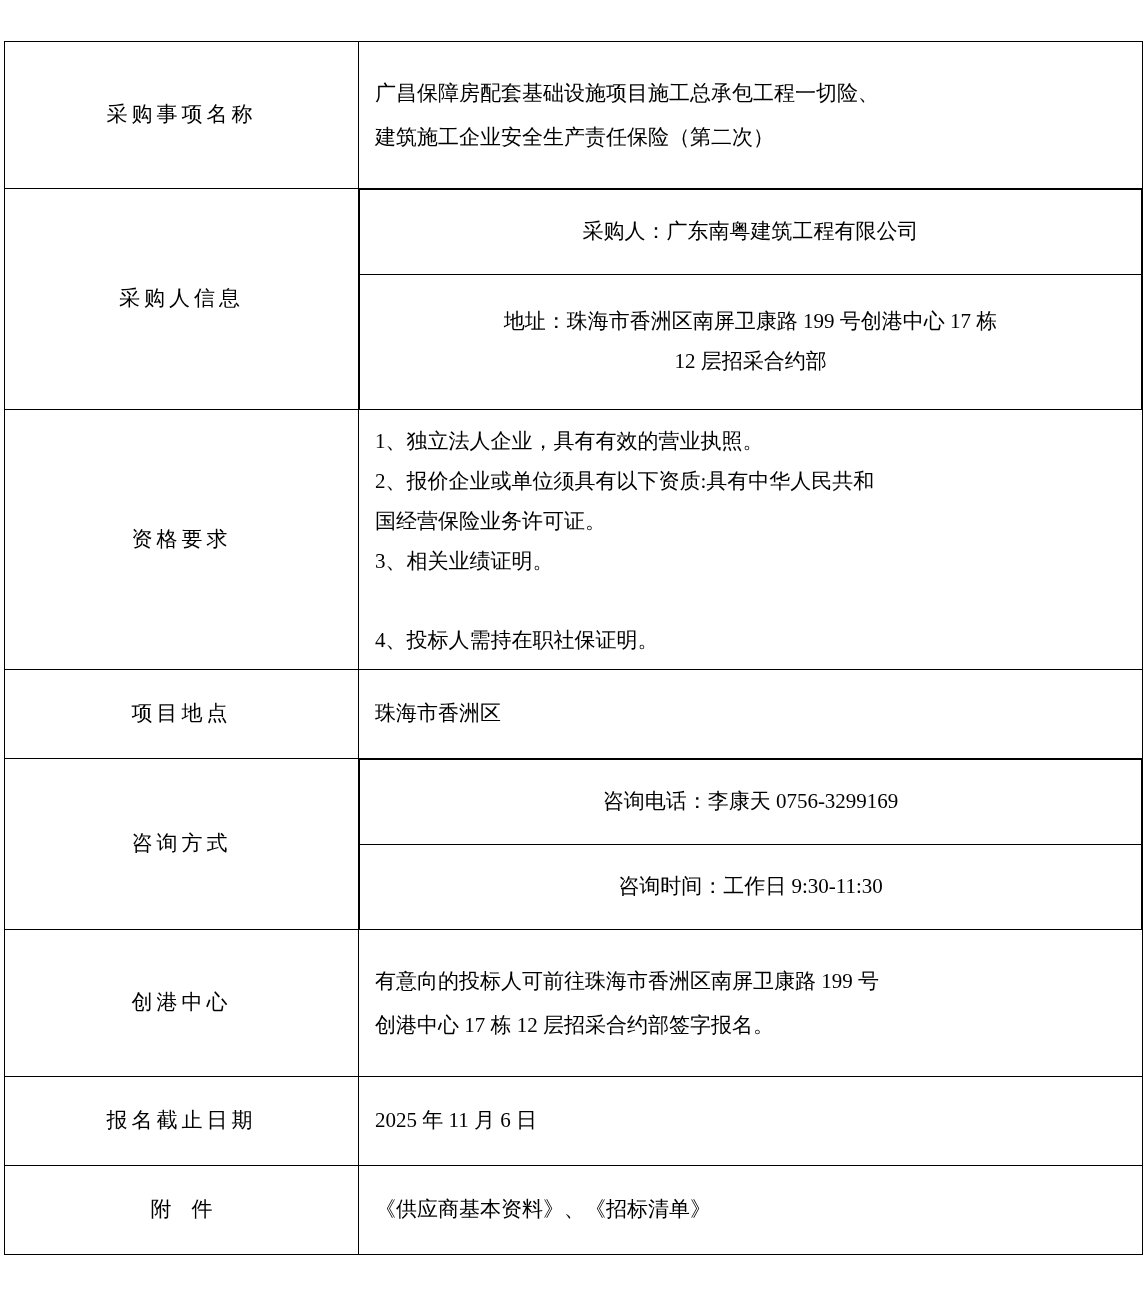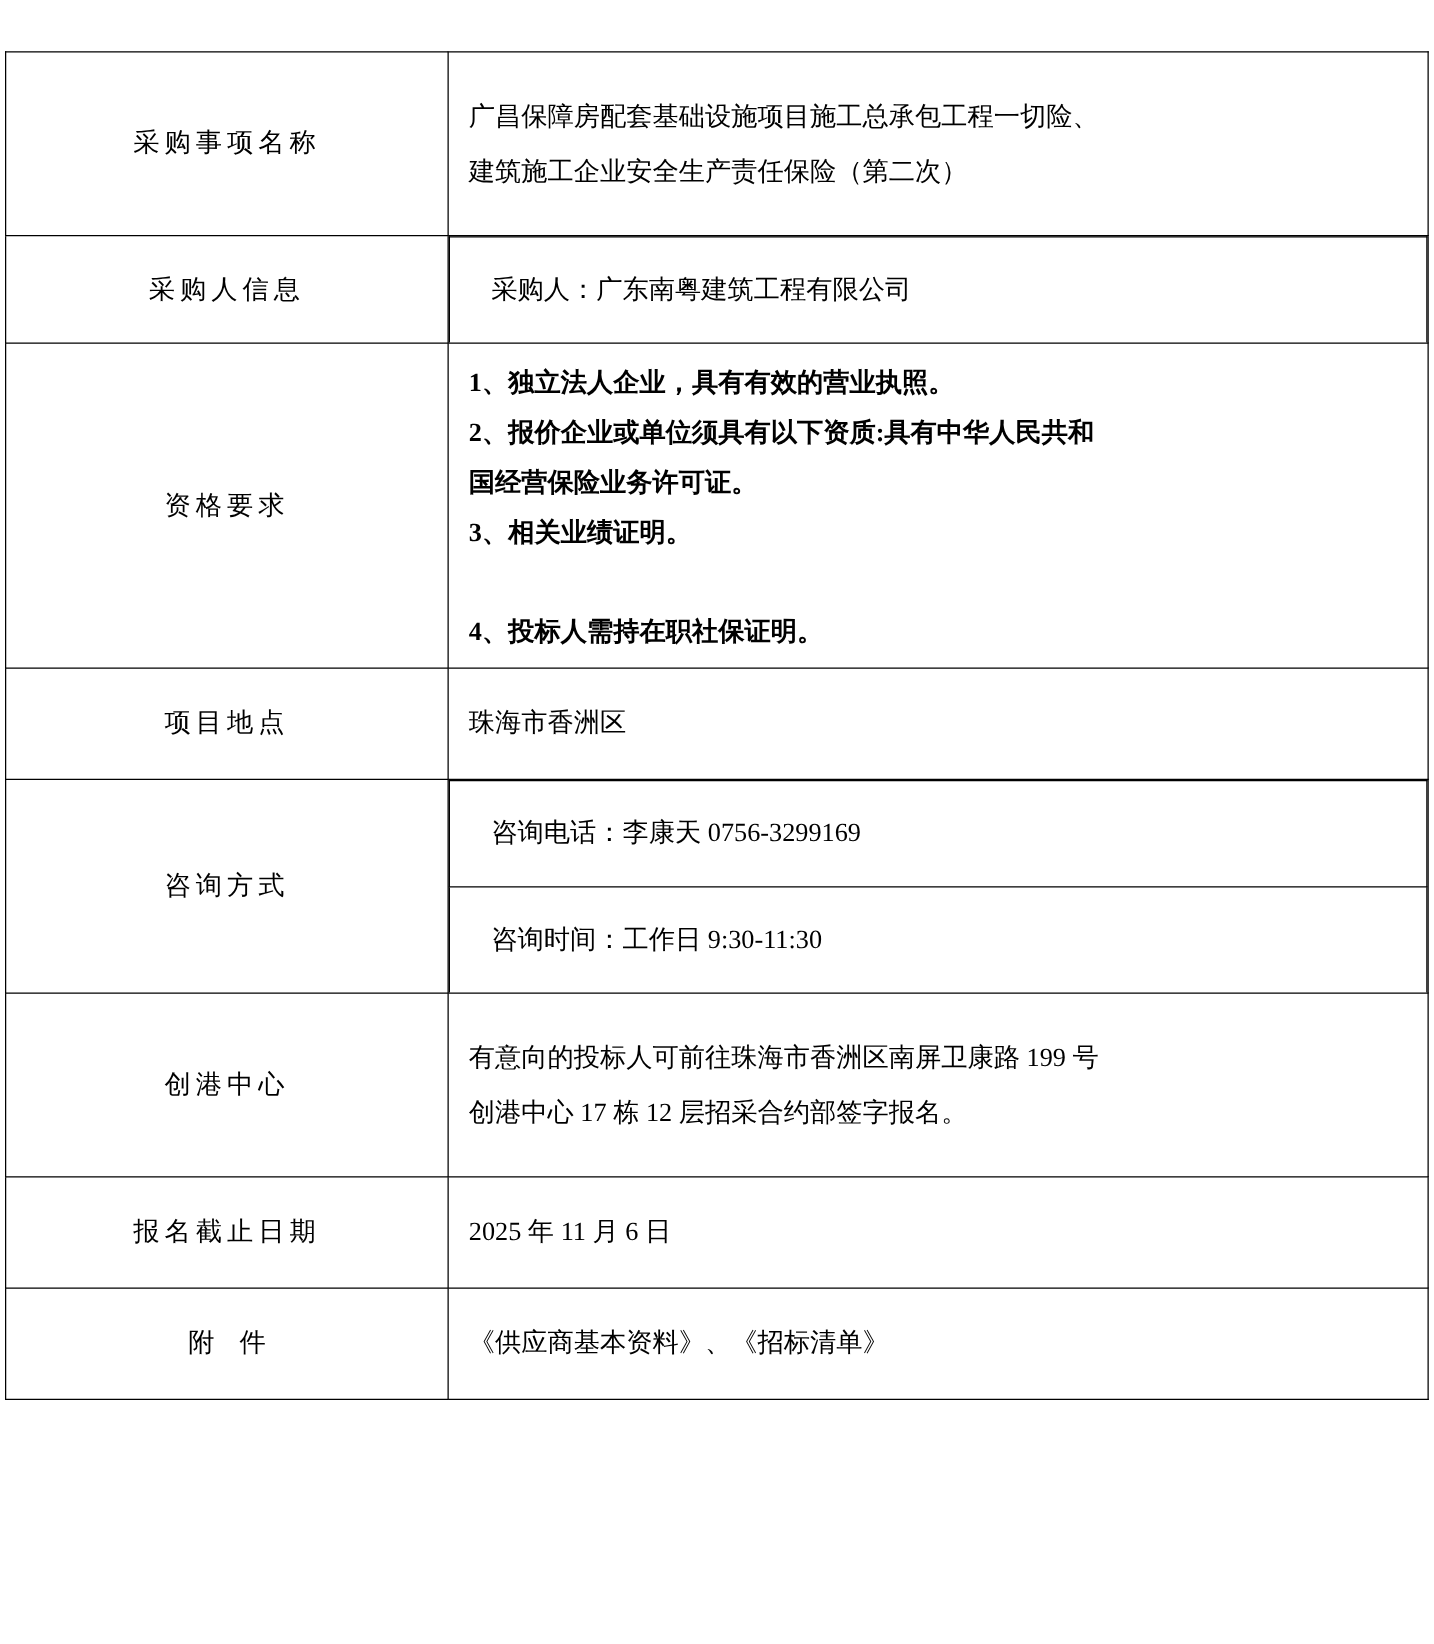--- a/index.html
+++ b/index.html
@@ -42,23 +42,24 @@
     padding: 8px 16px;
   }
   .inner-table {
     border-collapse: collapse;
     width: 100%;
     table-layout: fixed;
   }
   .inner-table td {
     border: 0;
     border-bottom: 1px solid #000000;
-    padding: 12px 33px;
+    padding: 12px 0;
     font-size: 21px;
     line-height: 1.85;
+    text-align: center;
   }
   .inner-table tr:last-child td {
     border-bottom: 0;
   }
   .multi-line {
     white-space: pre-line;
     line-height: 1.62;
   }
   .two-line {
     line-height: 2.1;
@@ -81,29 +82,33 @@
       </tr>
 
       <tr>
         <td class="label-cell">采购人信息</td>
         <td style="padding:0;">
           <table class="inner-table">
             <tbody>
               <tr>
                 <td style="height:60px;">采购人：广东南粤建筑工程有限公司</td>
               </tr>
+              <tr>
+                <td class="multi-line two-line" style="height:110px;">地址：珠海市香洲区南屏卫康路 199 号创港中心 17 栋
+12 层招采合约部</td>
+              </tr>
             </tbody>
           </table>
         </td>
       </tr>
 
 
       <tr>
         <td class="label-cell">资格要求</td>
-        <td class="value-cell" style="height:238px; padding-top:12px;font-weight:bold;">
+        <td class="value-cell" style="height:238px; padding-top:12px;">
           <span class="multi-line">1、独立法人企业，具有有效的营业执照。
 2、报价企业或单位须具有以下资质:具有中华人民共和
 国经营保险业务许可证。
 3、相关业绩证明。
 
 4、投标人需持在职社保证明。</span>
         </td>
       </tr>
 
       <tr class="tall-row">

